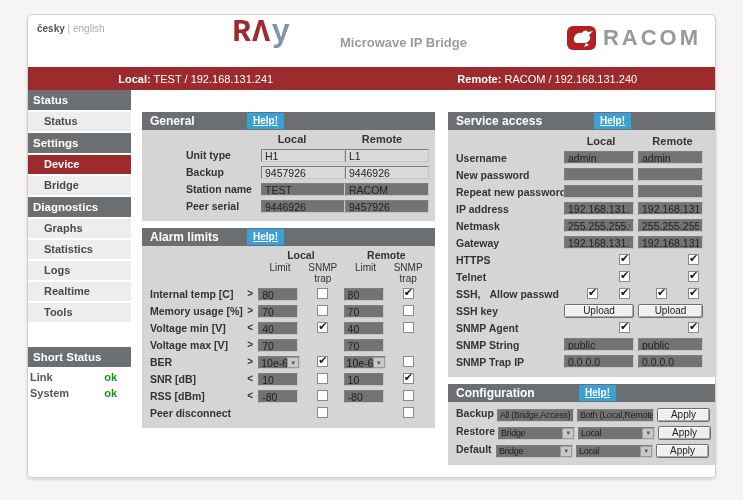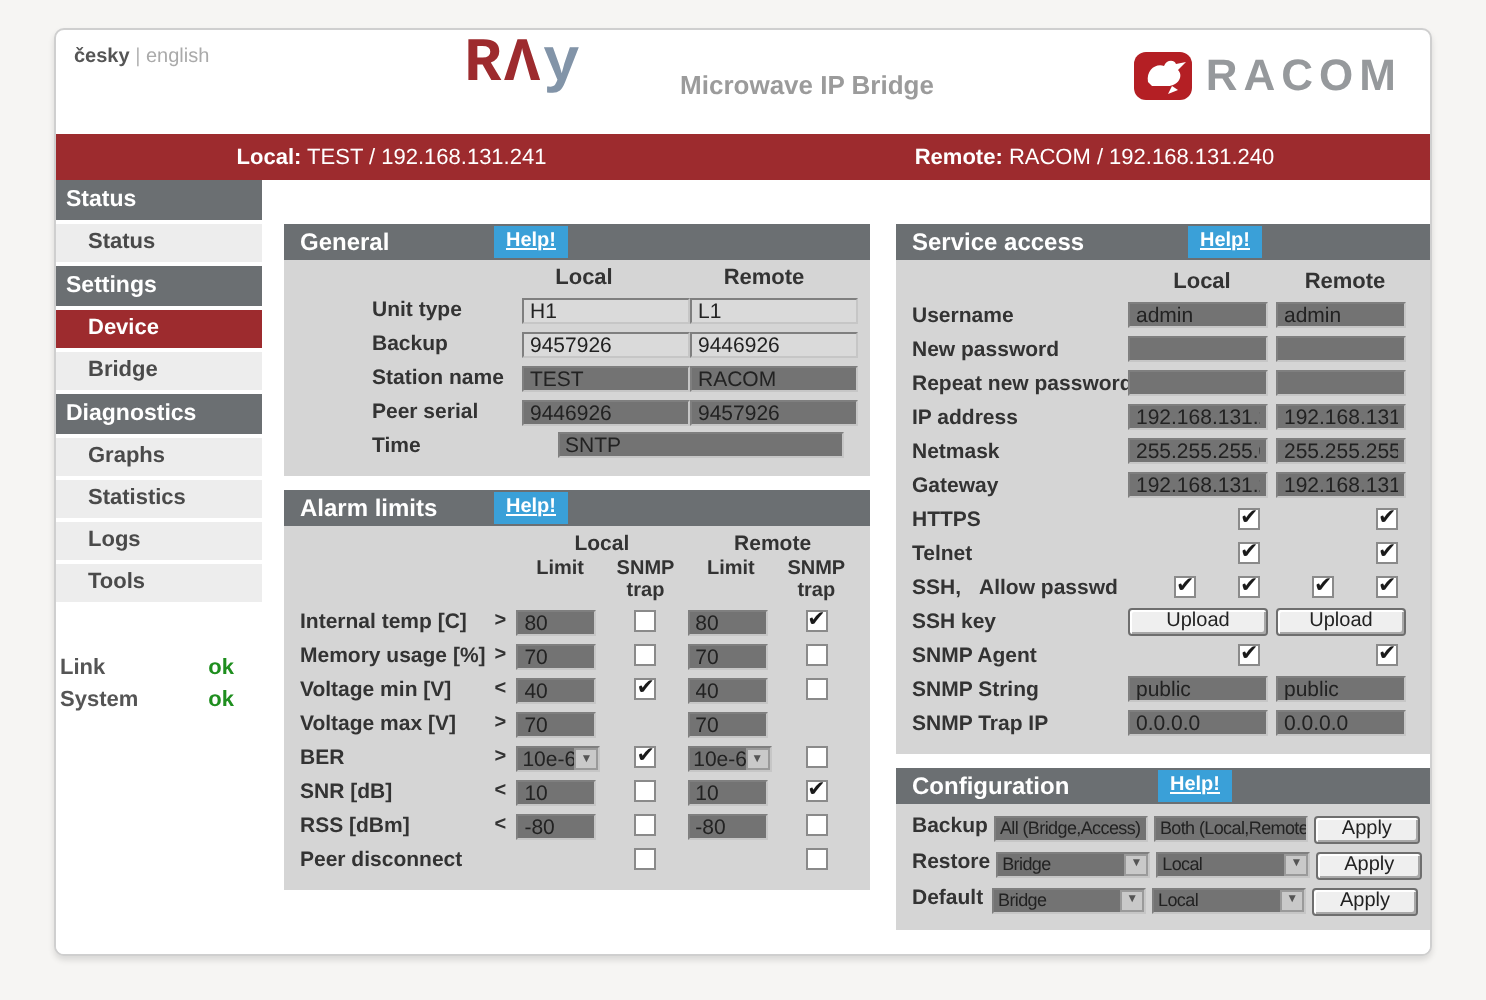--- a/index.html
+++ b/index.html
@@ -78,21 +78,21 @@
   .g-head .c { width:90px; text-align:center; }
   .g-row { display:flex; align-items:center; height:15px; margin-bottom:2px; }
   .g-label { width:97px; font-size:10.5px; font-weight:bold;margin-left:36px; }
   .g-cell { width:90px; }
   .g-cell input { width:84px; }
   .g-time-wrap { width:180px; display:flex; justify-content:center; }
   
   .a-ghead { display:flex; font-size:10.5px; font-weight:bold; margin-bottom:1px; }
   .a-ghead .sp { width:109px; }
   .a-ghead .c { width:86px; text-align:center; }
-  .a-shead { display:flex; font-size:10px; font-weight:bold; margin-bottom:2px; }
+  .a-shead { display:flex; font-size:10px; font-weight:normal; margin-bottom:2px; }
   .a-shead .sp { width:109px; }
   .a-shead .c1 { width:44px; text-align:center; }
   .a-shead .c2 { width:42px; text-align:center; }
   .a-row { display:flex; align-items:center; height:15px; margin-bottom:2px; }
   .a-label { width:98px; font-size:10.5px; font-weight:bold; }
   .a-op { width:11px; font-size:10px; font-weight:bold; }
   .a-limit { width:44px; }
   .a-limit input { width:40px; }
   .a-limit .selbox { width:42px; }
   .a-trap { width:42px; display:flex; justify-content:center; }
@@ -156,23 +156,25 @@
     <div class="sidebar">
       <div class="sec-hdr">Status</div>
       <div class="item">Status</div>
       <div class="sec-hdr">Settings</div>
       <div class="item active">Device</div>
       <div class="item">Bridge</div>
       <div class="sec-hdr">Diagnostics</div>
       <div class="item">Graphs</div>
       <div class="item">Statistics</div>
       <div class="item">Logs</div>
+      <div class="item">Realtime</div>
       <div class="item">Tools</div>
 
       <div class="short-status">
+        <div class="sec-hdr">Short Status</div>
         <div class="ss-row">
           <span>Link</span>
           <span class="ss-ok">ok</span>
         </div>
         <div class="ss-row">
           <span>System</span>
           <span class="ss-ok">ok</span>
         </div>
       </div>
     </div>
@@ -206,26 +208,20 @@
               <div class="g-row">
                 <span class="g-label">Station name</span>
                 <span class="g-cell"><input class="field" value="TEST" style=""></span>
                 <span class="g-cell"><input class="field" value="RACOM" style=""></span>
               </div>
               <div class="g-row">
                 <span class="g-label">Peer serial</span>
                 <span class="g-cell"><input class="field" value="9446926" style=""></span>
                 <span class="g-cell"><input class="field" value="9457926" style=""></span>
               </div>
-              <div class="g-row">
-                <span class="g-label">Time</span>
-                <span class="g-time-wrap">
-                    <input class="field" value="SNTP" style="">
-                  </span>
-              </div>
             </div>
           </div>
 
           <div class="panel">
             <div class="panel-hdr tw100">
               <span class="ph-title">Alarm limits</span>
               <a class="help">Help!</a>
             </div>
             <div class="pbody">
               <div class="a-ghead">

